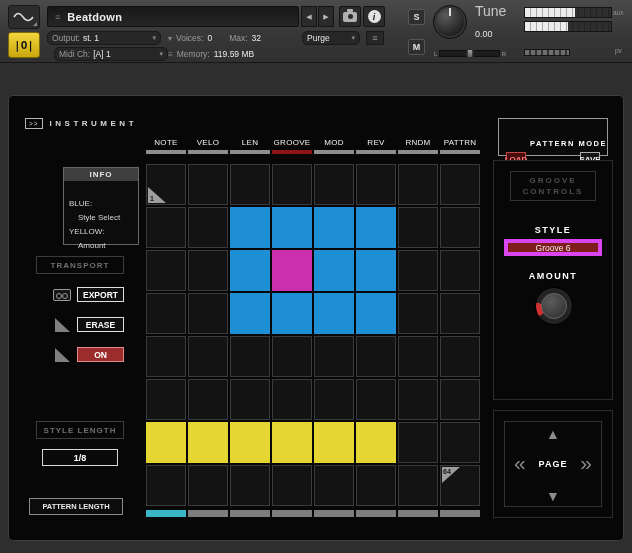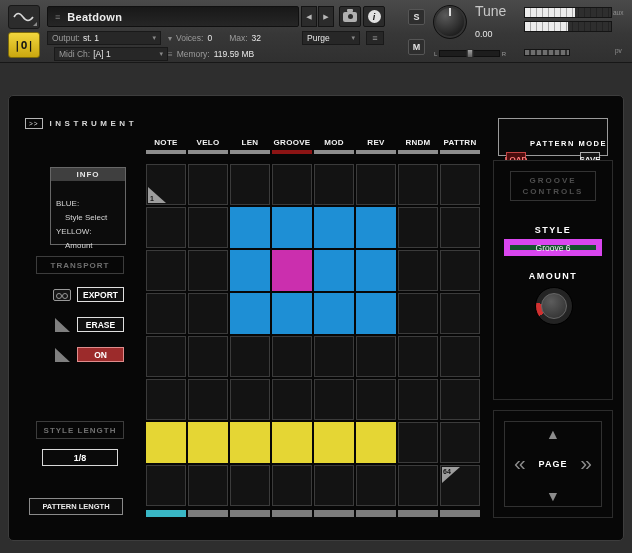--- a/index.html
+++ b/index.html
@@ -51,21 +51,21 @@
   .fill-l{width:58%}.fill-r{width:50%}
   .mini-meter{position:absolute;left:524px;top:49px;width:46px;height:7px;border:1px solid #141414;
     background:repeating-linear-gradient(90deg,#6e6e6e 0 4px,#303030 4px 6px)}
   .pan{position:absolute;left:434px;top:47px;width:72px;height:13px;display:flex;align-items:center;gap:2px}
   .pan-end{font-size:6px;color:#9a9a9a}
   .pan-track{flex:1;height:7px;background:#1d1d1d;border:1px solid #0f0f0f;position:relative}
   .pan-handle{position:absolute;left:50%;top:-2px;transform:translateX(-50%);width:7px;height:9px;
     background:linear-gradient(#a0a0a0,#5e5e5e);border:1px solid #2c2c2c}
   .aux-label{position:absolute;left:613px;top:9px;font-size:6.5px;color:#909090}
   .pv-label{position:absolute;left:615px;top:47px;font-size:6.5px;color:#909090}
-  .dd{position:absolute;height:14px;background:#272727;border:1px solid #191919;border-radius:0;
+  .dd{position:absolute;height:14px;background:#272727;border:1px solid #191919;border-radius:5px;
     display:flex;align-items:center;gap:3px;padding:0 4px;font-size:8.5px}
   .dd-label{color:#9b9b9b}.dd-value{color:#e8e8e8}
   .dd-caret{margin-left:auto;color:#8a8a8a;font-size:7px}
   .output-dd{left:47px;top:31px;width:114px}
   .purge-dd{left:302px;top:31px;width:58px}
   .midi-dd{left:54px;top:47px;width:114px}
   .menu-box{position:absolute;left:366px;top:31px;width:18px;height:14px;background:#272727;
     border:1px solid #191919;color:#9a9a9a;font-size:9px;display:flex;align-items:center;justify-content:center}
   .stat-line{position:absolute;height:14px;display:flex;align-items:center;gap:4px;font-size:8.5px}
   .voices-line{left:168px;top:31px}
@@ -76,32 +76,32 @@
 
   
   .panel{position:absolute;left:8px;top:95px;width:616px;height:446px;background:#070707;
     border:1px solid #3d3d3d;border-radius:5px}
   .brand{position:absolute;left:16px;top:22px;display:flex;align-items:center;gap:7px}
   .brand-prefix{border:1px solid #b5b5b5;color:#dcdcdc;font-size:6.5px;padding:1px 3px;letter-spacing:1px}
   .brand-name{color:#d8d8d8;font-size:8px;letter-spacing:3.5px;font-weight:bold}
 
   .colheads{position:absolute;left:137px;top:42px;display:grid;grid-template-columns:repeat(8,40px);gap:2px}
   .colhead{text-align:center}
-  .colhead-label{color:#f2f2f2;font-size:8px;font-weight:bold;letter-spacing:.3px}
+  .colhead-label{color:#f2f2f2;font-size:8px;font-weight:normal;letter-spacing:.3px}
   .colhead-underline{height:4px;margin-top:3px;background:#8d8d8d}
   .colhead-underline.active{background:var(--accent-red,#8c1414)}
 
   .pattern-mode{position:absolute;left:489px;top:22px;width:110px;height:38px;border:1px solid #9a9a9a;background:#0a0a0a}
   .pm-title{margin-top:20px;text-align:right;color:#fff;font-size:7.5px;font-weight:bold;letter-spacing:1.5px}
   .pm-buttons{display:flex;justify-content:space-between;padding:4px 7px 0}
   .pm-btn{width:20px;height:14px;font-size:8px;font-weight:bold;display:flex;align-items:center;justify-content:center}
   .pm-load{background:var(--load-red,#4a0d0d);border:1px solid #c24444;color:#ff7c7c}
   .pm-save{background:#151515;border:1px solid #ababab;color:#f0f0f0}
 
-  .info-box{position:absolute;left:41px;top:71px;width:76px;height:78px;border:1px solid #676767;background:#0c0c0c}
+  .info-box{position:absolute;left:54px;top:71px;width:76px;height:78px;border:1px solid #676767;background:#0c0c0c}
   .info-title{background:#3f3f3f;color:#e6e6e6;font-size:8px;font-weight:bold;text-align:center;
     padding:2px 0;letter-spacing:1px}
   .info-body{padding:16px 5px;font-size:8px;color:#d6d6d6;line-height:14px}
   .indent{padding-left:9px}
 
   .dim-title{position:absolute;left:27px;width:88px;height:18px;border:1px solid #3c3c3c;color:#6f6f6f;
     font-size:8px;font-weight:bold;letter-spacing:1px;display:flex;align-items:center;justify-content:center}
   .transport-title{top:160px}
   .steplen-title{top:325px}
 
@@ -134,22 +134,22 @@
 
   .patlen-bar{position:absolute;left:137px;top:414px;display:grid;grid-template-columns:repeat(8,40px);gap:2px}
   .seg{height:7px;background:#7d7d7d}
   .seg.active{background:var(--cyan,#39b7c5)}
 
   .groove-panel{position:absolute;left:484px;top:64px;width:120px;height:240px;border:1px solid #2c2c2c;background:#070707}
   .gc-title{width:86px;margin:10px auto 0;border:1px solid #333;color:#4e4e4e;font-size:8px;font-weight:bold;
     letter-spacing:2px;text-align:center;line-height:11px;padding:3px 0}
   .style-label{position:absolute;top:64px;left:0;right:0;text-align:center;color:#fff;font-size:9px;
     font-weight:bold;letter-spacing:1.5px}
-  .style-dd{position:absolute;left:10px;top:78px;width:98px;height:17px;border:6px solid #d946ef;
-    background:#14532d;color:#f2f2f2;font-size:8.5px;display:flex;align-items:center;justify-content:center}
+  .style-dd{position:absolute;left:10px;top:78px;width:98px;height:17px;border:4px solid #d946ef;
+    background:#7f1d1d;color:#f2f2f2;font-size:8.5px;display:flex;align-items:center;justify-content:center}
   .amount-label{position:absolute;top:110px;left:0;right:0;text-align:center;color:#fff;font-size:9px;
     font-weight:bold;letter-spacing:1.5px}
   .gknob{position:absolute;left:41px;top:126px;width:38px;height:38px;border-radius:50%;
     background:conic-gradient(from 235deg,#d03030 0 45deg,#232323 45deg 360deg);border:1px solid #000}
   .gknob:after{content:"";position:absolute;inset:5px;border-radius:50%;border:1px solid #666;
     background:radial-gradient(circle at 38% 32%,#5c5c5c,#2b2b2b)}
 
   .page-panel{position:absolute;left:484px;top:314px;width:120px;height:108px;border:1px solid #2c2c2c;background:#070707}
   .page-inner{position:absolute;inset:10px;border:1px solid #313131}
   .pg-arrow{position:absolute;color:#8c8c8c;line-height:1}

